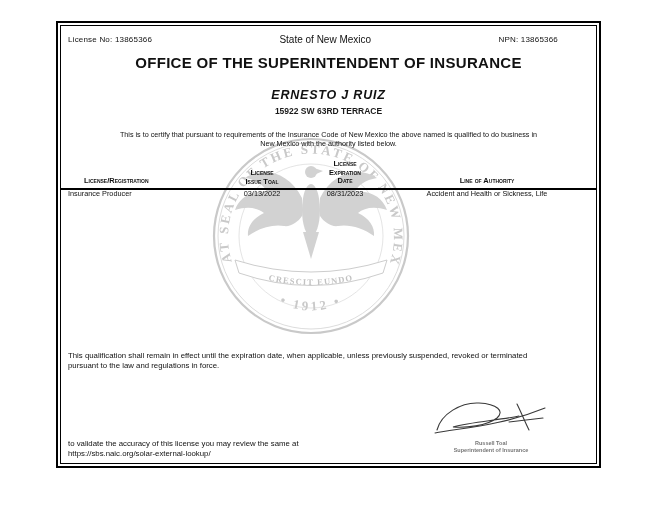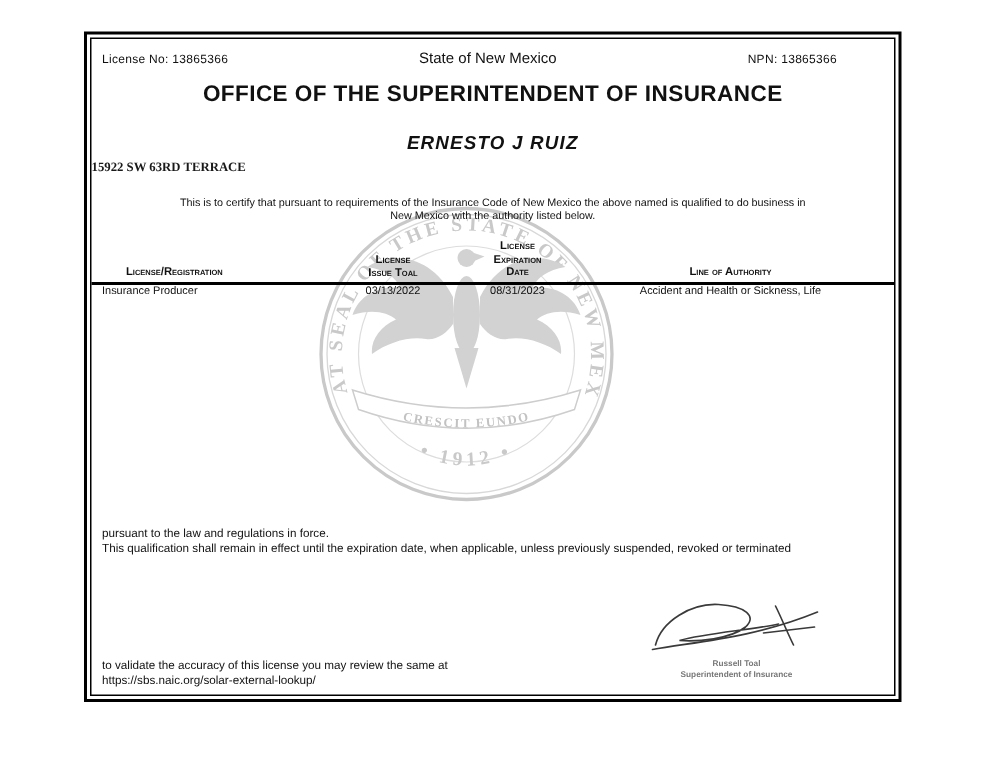--- a/index.html
+++ b/index.html
@@ -13,21 +13,21 @@
   .abs { position:absolute; z-index:2; color:#111; }
 
   .top-row { left:7px; right:38px; top:8px; display:flex; justify-content:space-between; align-items:center; }
   .small-id { font-size:8px; letter-spacing:0.2px; }
   .state-name { font-size:10px; }
 
   .office-title { left:0; right:0; top:28px; text-align:center; font-size:15px; letter-spacing:0.3px;font-weight:bold; }
 
   .licensee-name { left:0; right:0; top:62px; text-align:center; font-size:12.5px;
                    font-weight:bold; font-style:italic; letter-spacing:0.8px; }
-  .addr { left:0; right:0; font-size:8.5px; font-weight:bold; color:#1a1a1a;font-family:Liberation Serif, serif; }
+  .addr { left:0; right:0; text-align:center; font-size:8.5px; font-weight:bold; color:#1a1a1a; }
   .addr1 { top:80px; } .addr2 { top:91px; }
   .certify { left:0; right:0; top:104px; text-align:center; font-size:7.2px; line-height:9px; color:#111; }
 
   .th { font-size:7.5px; font-weight:bold; font-variant:small-caps; line-height:8.5px; text-align:center; }
   .th.left { text-align:left; }
   .td { font-size:7.3px; line-height:8.5px; text-align:center; }
   .td.left { text-align:left; }
   .col1 { left:7px;  width:190px; }
   .col2 { left:156px; width:90px; }
   .col3 { left:239px; width:90px; }
@@ -119,22 +119,22 @@
       </div>
 
       <div class="abs hrule"></div>
 
       <div class="abs td left col1" style="top:164px;">Insurance Producer</div>
       <div class="abs td col2" style="top:164px;">03/13/2022</div>
       <div class="abs td col3" style="top:164px;">08/31/2023</div>
       <div class="abs td col4" style="top:164px;">Accident and Health or Sickness, Life</div>
 
       <div class="abs qualification">
+        <div>This qualification shall remain in effect until the expiration date, when applicable, unless previously suspended, revoked or terminated</div>
         <div>pursuant to the law and regulations in force.</div>
-        <div>This qualification shall remain in effect until the expiration date, when applicable, unless previously suspended, revoked or terminated</div>
       </div>
 
       <div class="abs validation">
         <div>to validate the accuracy of this license you may review the same at</div>
         <div>https://sbs.naic.org/solar-external-lookup/</div>
       </div>
 
       <div class="abs sig-block">
         <svg class="sig-svg" width="120" height="42" viewBox="0 0 120 42" aria-hidden="true">
           <g fill="none" stroke="#3a3a3a" stroke-width="1.1" stroke-linecap="round">

